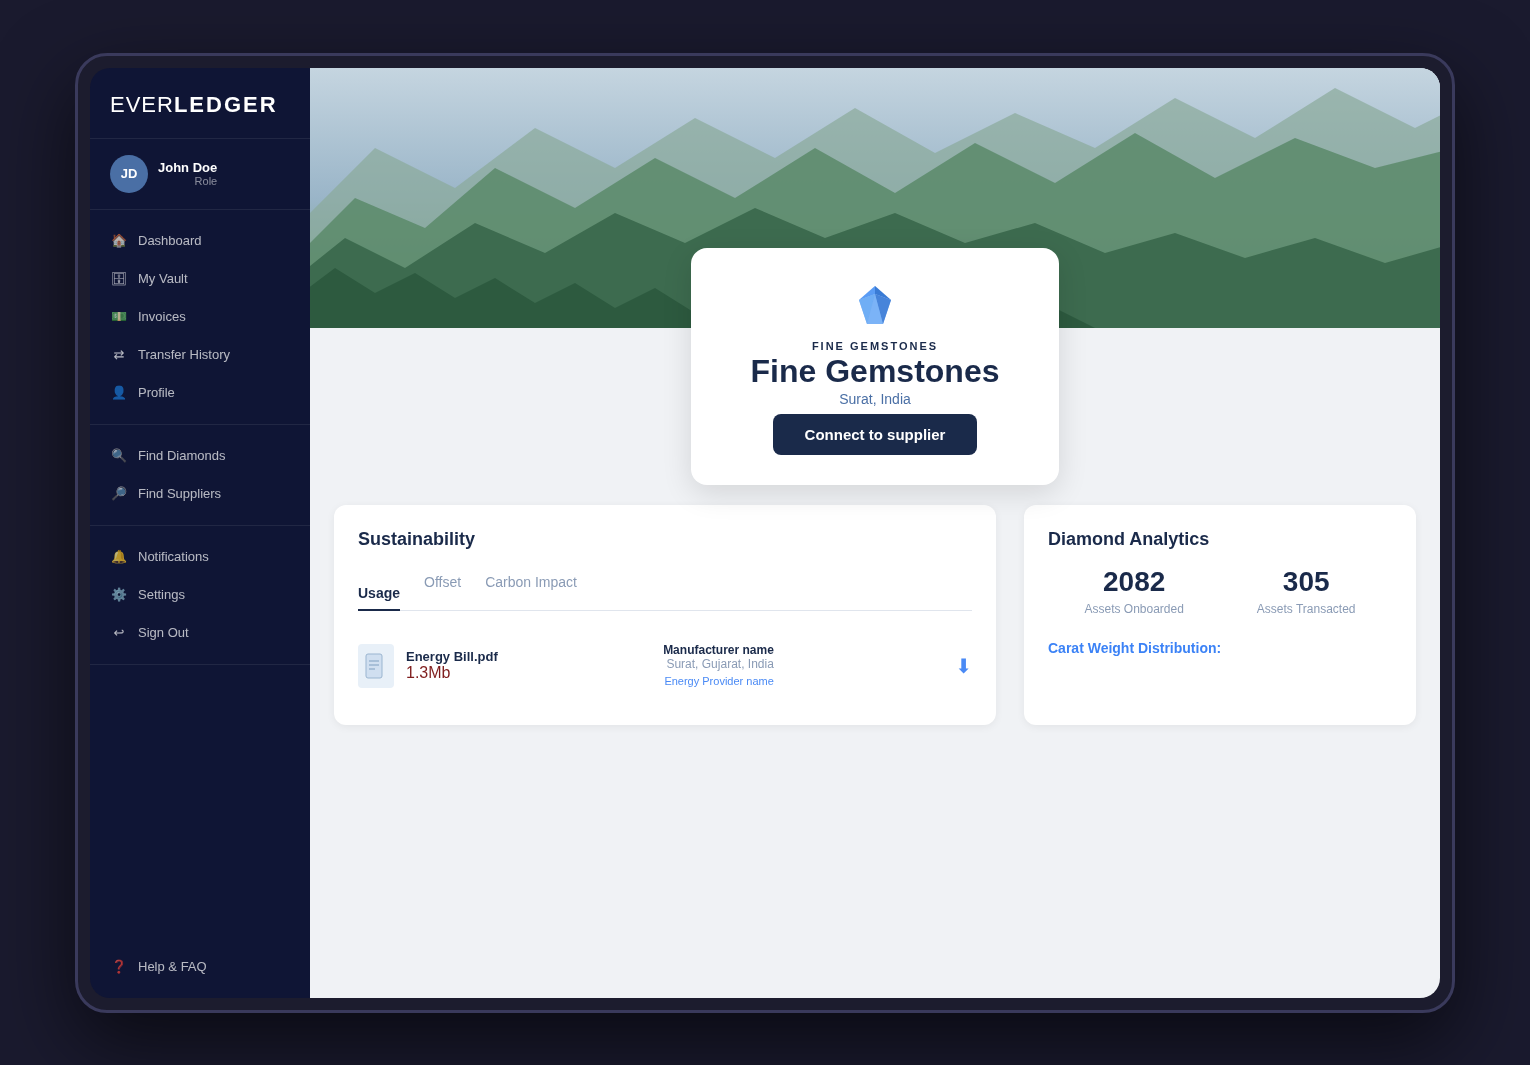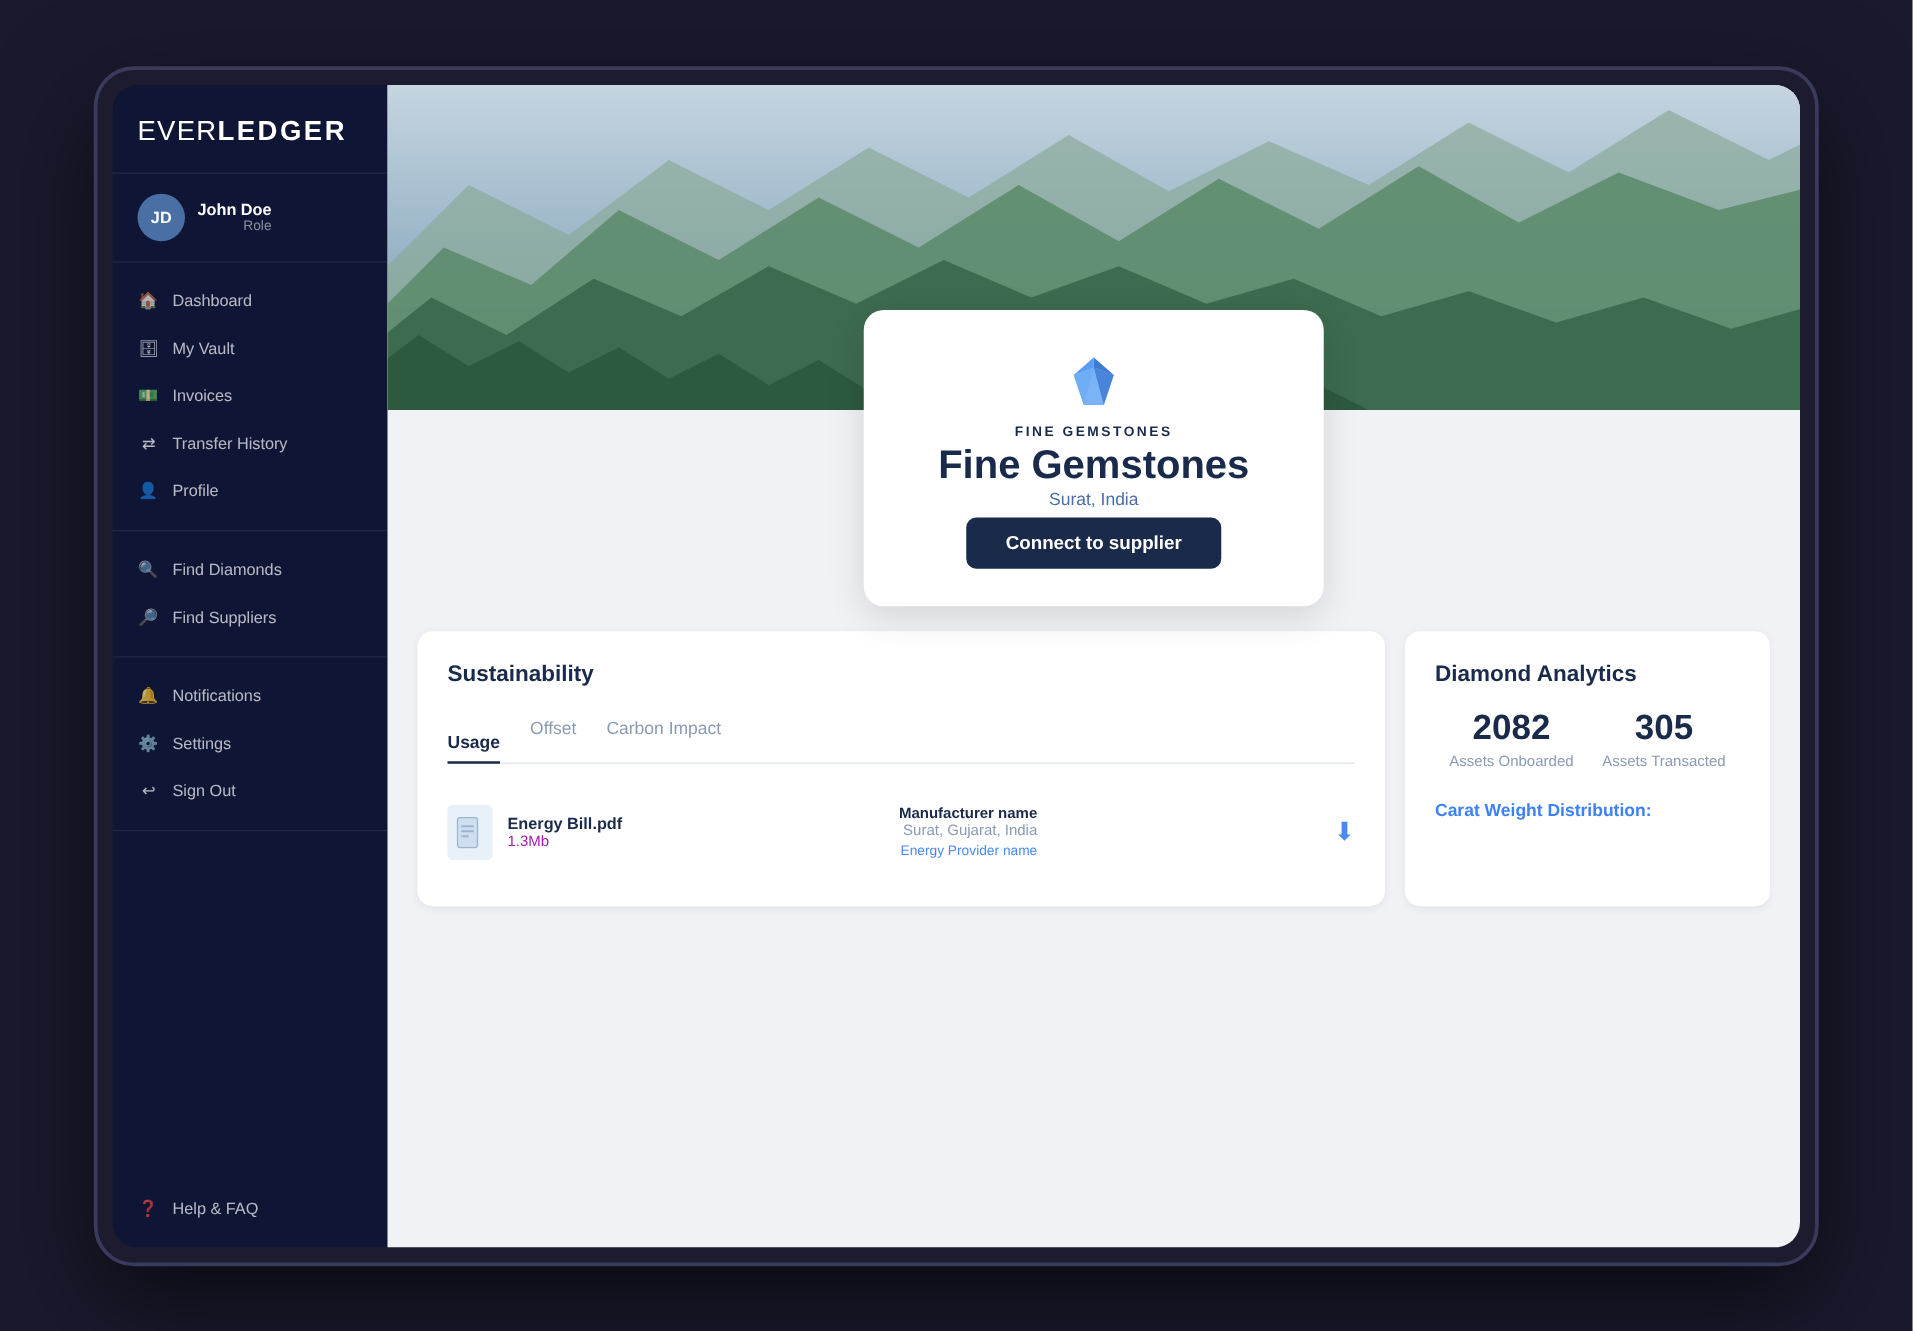--- a/index.html
+++ b/index.html
@@ -184,21 +184,21 @@
       border: none;
       border-radius: 8px;
       padding: 12px 32px;
       font-size: 15px;
       font-weight: 700;
       cursor: pointer;
       margin-top: 6px;
     }
     .content-area {
       display: flex;
-      gap: 16px;
+      gap: 28px;
       padding: 0 24px 24px;
     }
     .sustainability-section {
       flex: 1;
       background: white;
       border-radius: 12px;
       padding: 24px;
       box-shadow: 0 2px 8px rgba(0,0,0,0.06);
     }
     .section-title {
@@ -248,22 +248,22 @@
       justify-content: center;
       color: #6a8ab5;
       font-size: 18px;
     }
     .file-name {
       font-size: 13px;
       font-weight: 600;
       color: #1a2a4a;
     }
     .file-size {
-      font-size: 12px;
-      color: #a21caf;
+      font-size: 16px;
+      color: #7f1d1d;
     }
     .file-details {
       text-align: right;
     }
     .manufacturer-label {
       font-size: 12px;
       font-weight: 600;
       color: #1a2a4a;
     }
     .manufacturer-location {
@@ -275,21 +275,21 @@
       color: #4a8af5;
       text-decoration: none;
     }
     .download-btn {
       color: #4a8af5;
       font-size: 20px;
       cursor: pointer;
       margin-left: 16px;
     }
     .analytics-section {
-      width: 292px;
+      width: 392px;
       background: white;
       border-radius: 12px;
       padding: 24px;
       box-shadow: 0 2px 8px rgba(0,0,0,0.06);
       flex-shrink: 0;
     }
     .analytics-stats {
       display: flex;
       justify-content: space-around;
       margin-bottom: 24px;

